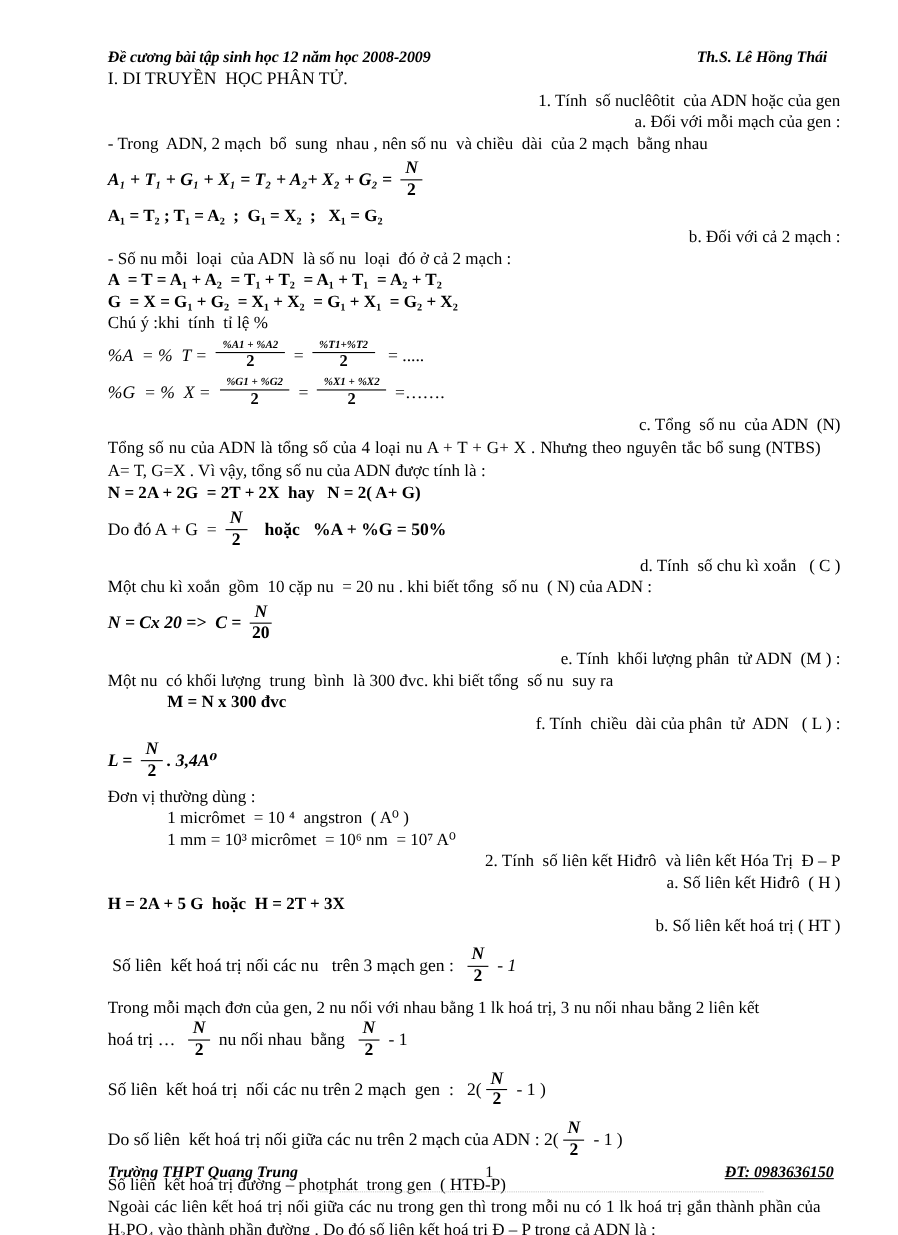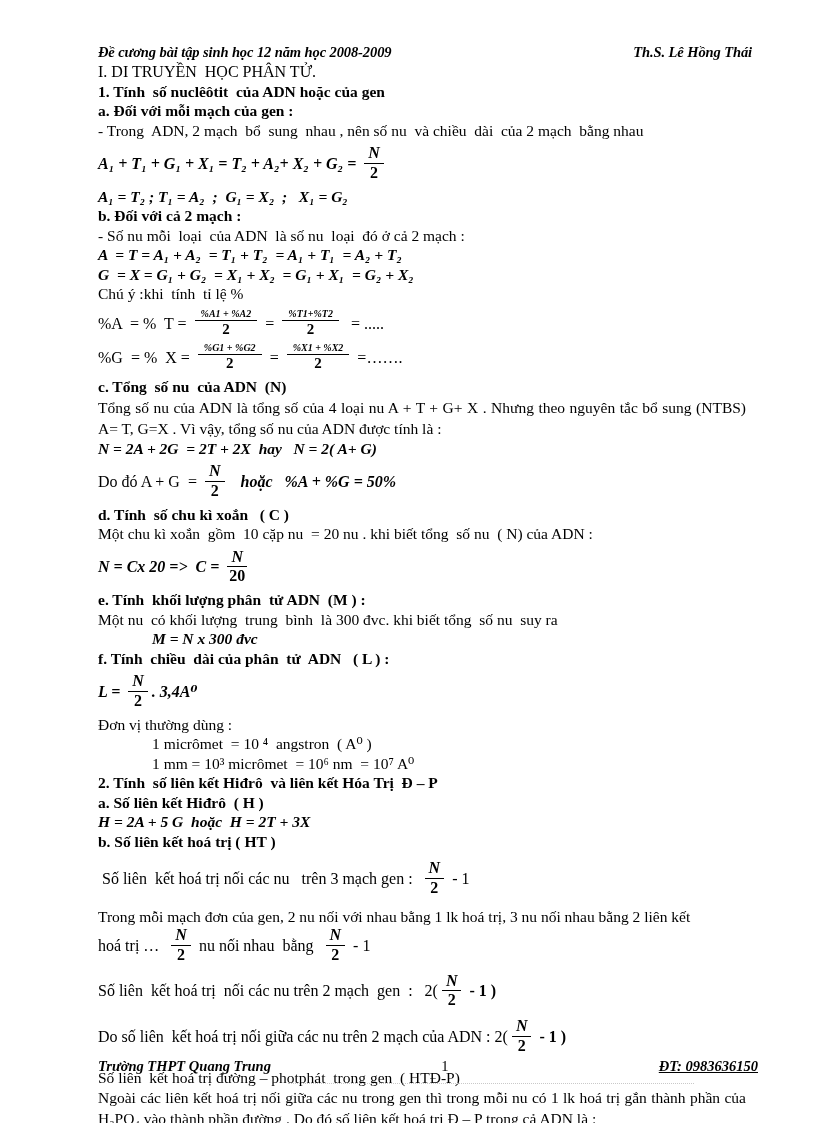--- a/index.html
+++ b/index.html
@@ -35,23 +35,23 @@
     margin-bottom: 1px;
   }
   .hdr-right { padding-right: 12px; }
 
   
   .ln {
     font-size: 15.5px;
     line-height: 19.5px;
     white-space: pre-wrap;
   }
-  .b { font-weight: bold; }
-  .bi { font-weight: bold; font-style: italic; }
-  .i { }
+  .b { font-weight: normal; text-align: right; }
+  .bi { font-weight: bold; }
+  .i { font-style: italic; }
   .cap { font-size: 16px; }
 
   .just {
     text-align: justify;
     text-justify: inter-word;
     font-size: 15.5px;
     line-height: 21px;
     padding-right: 18px;
   }
 

